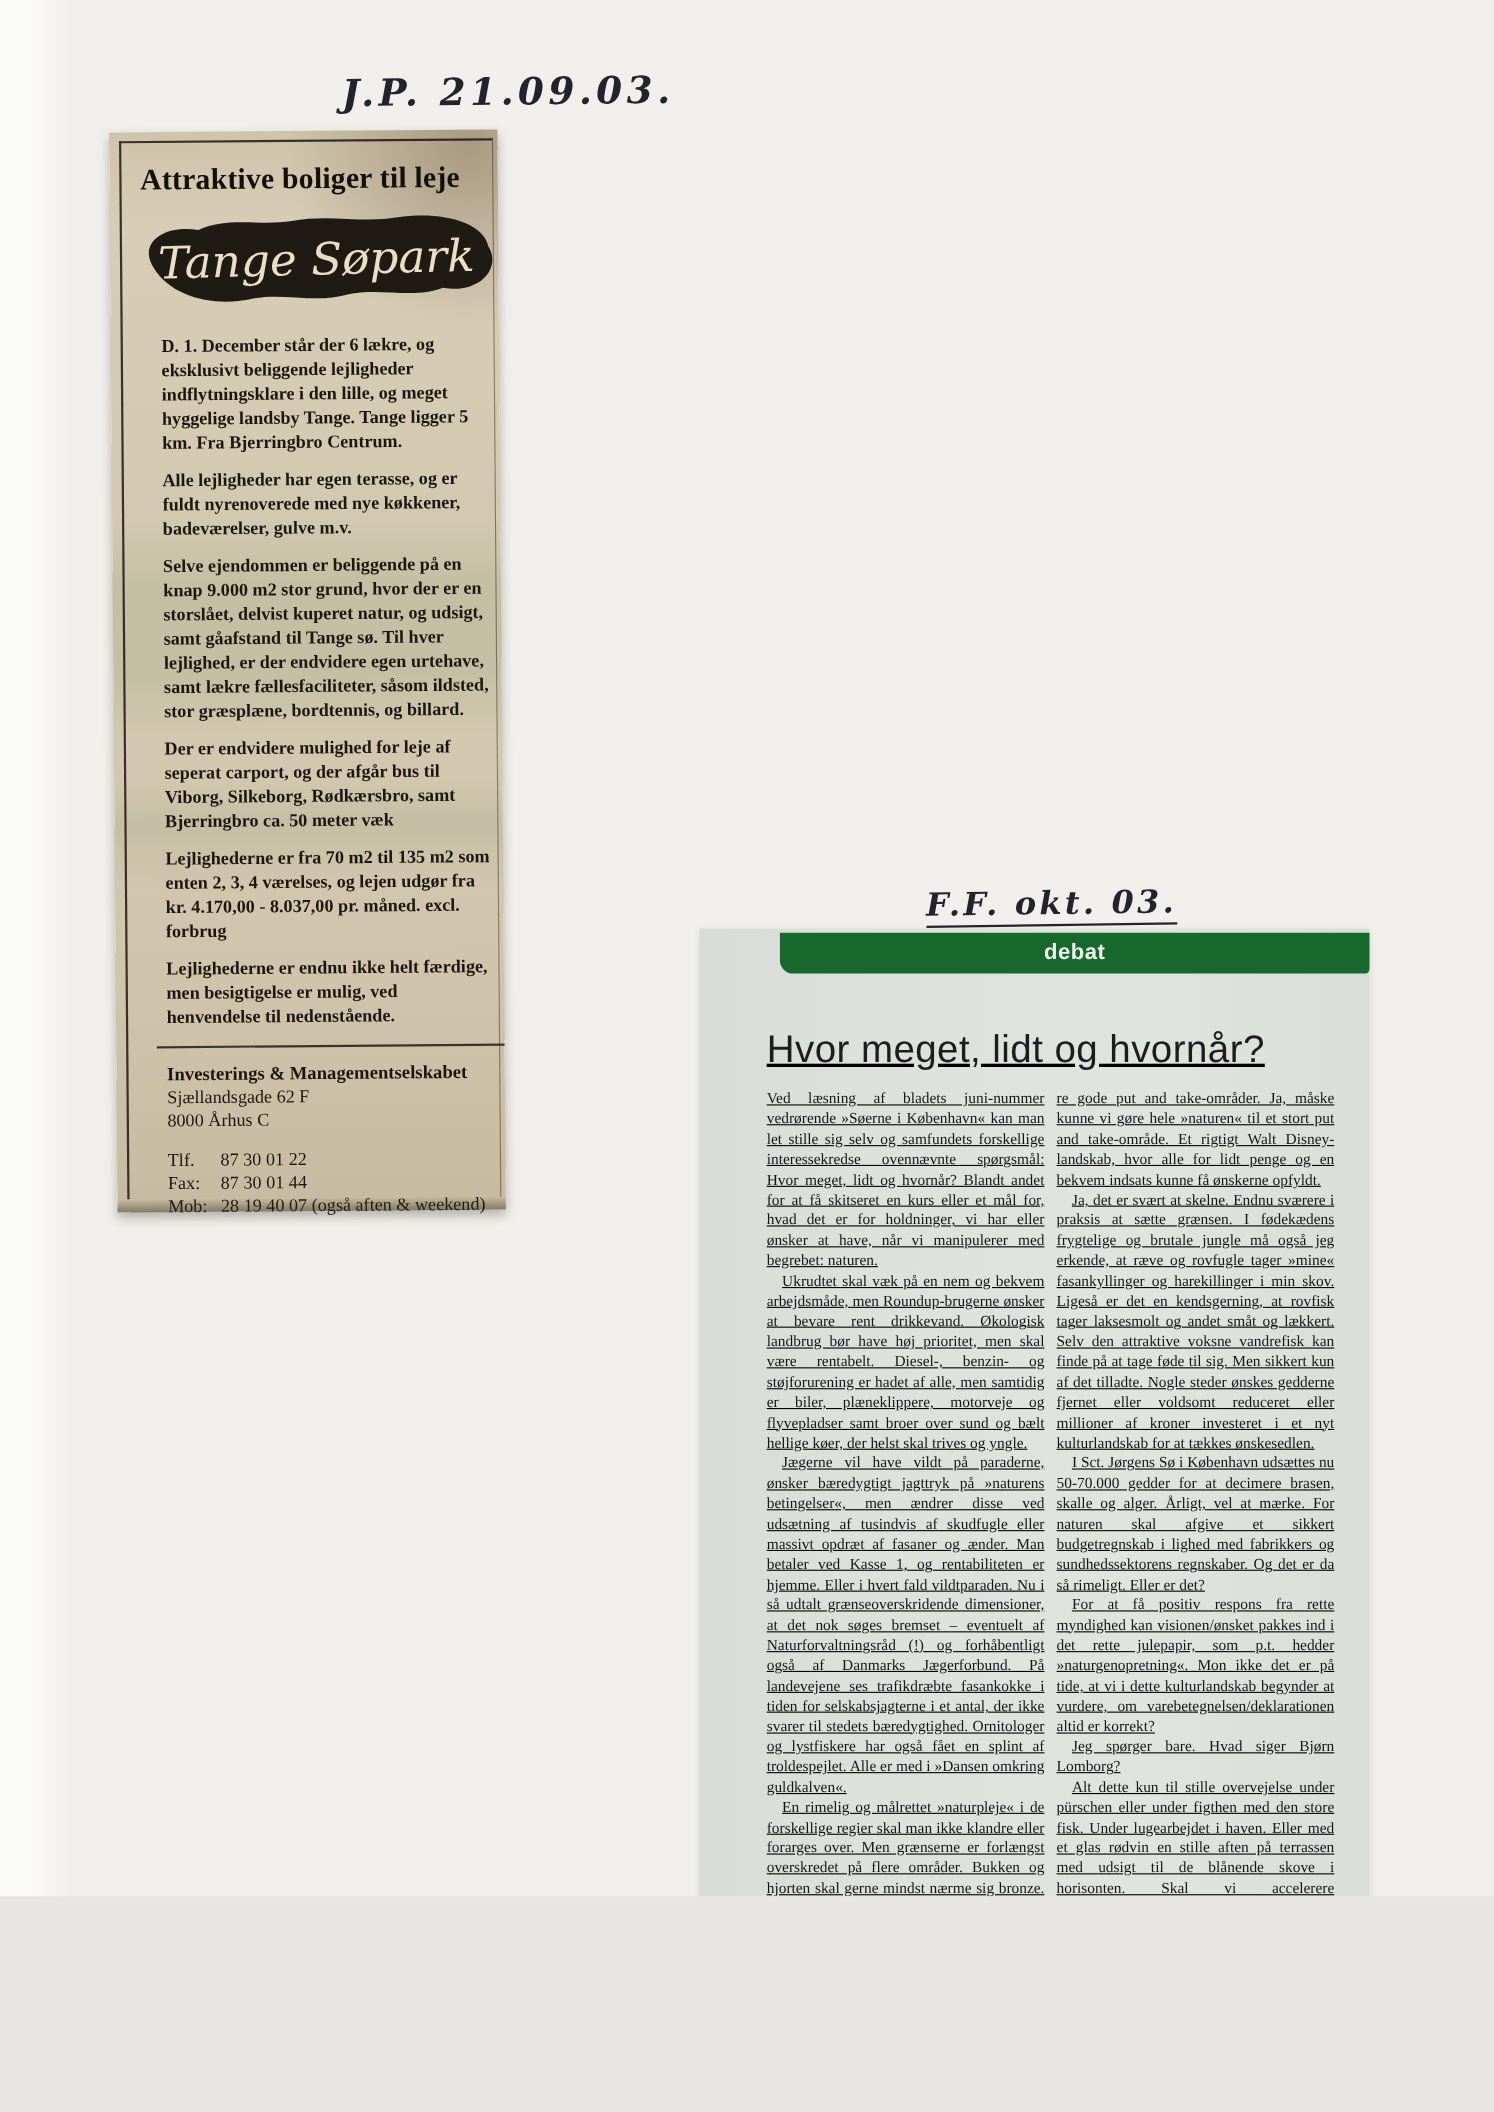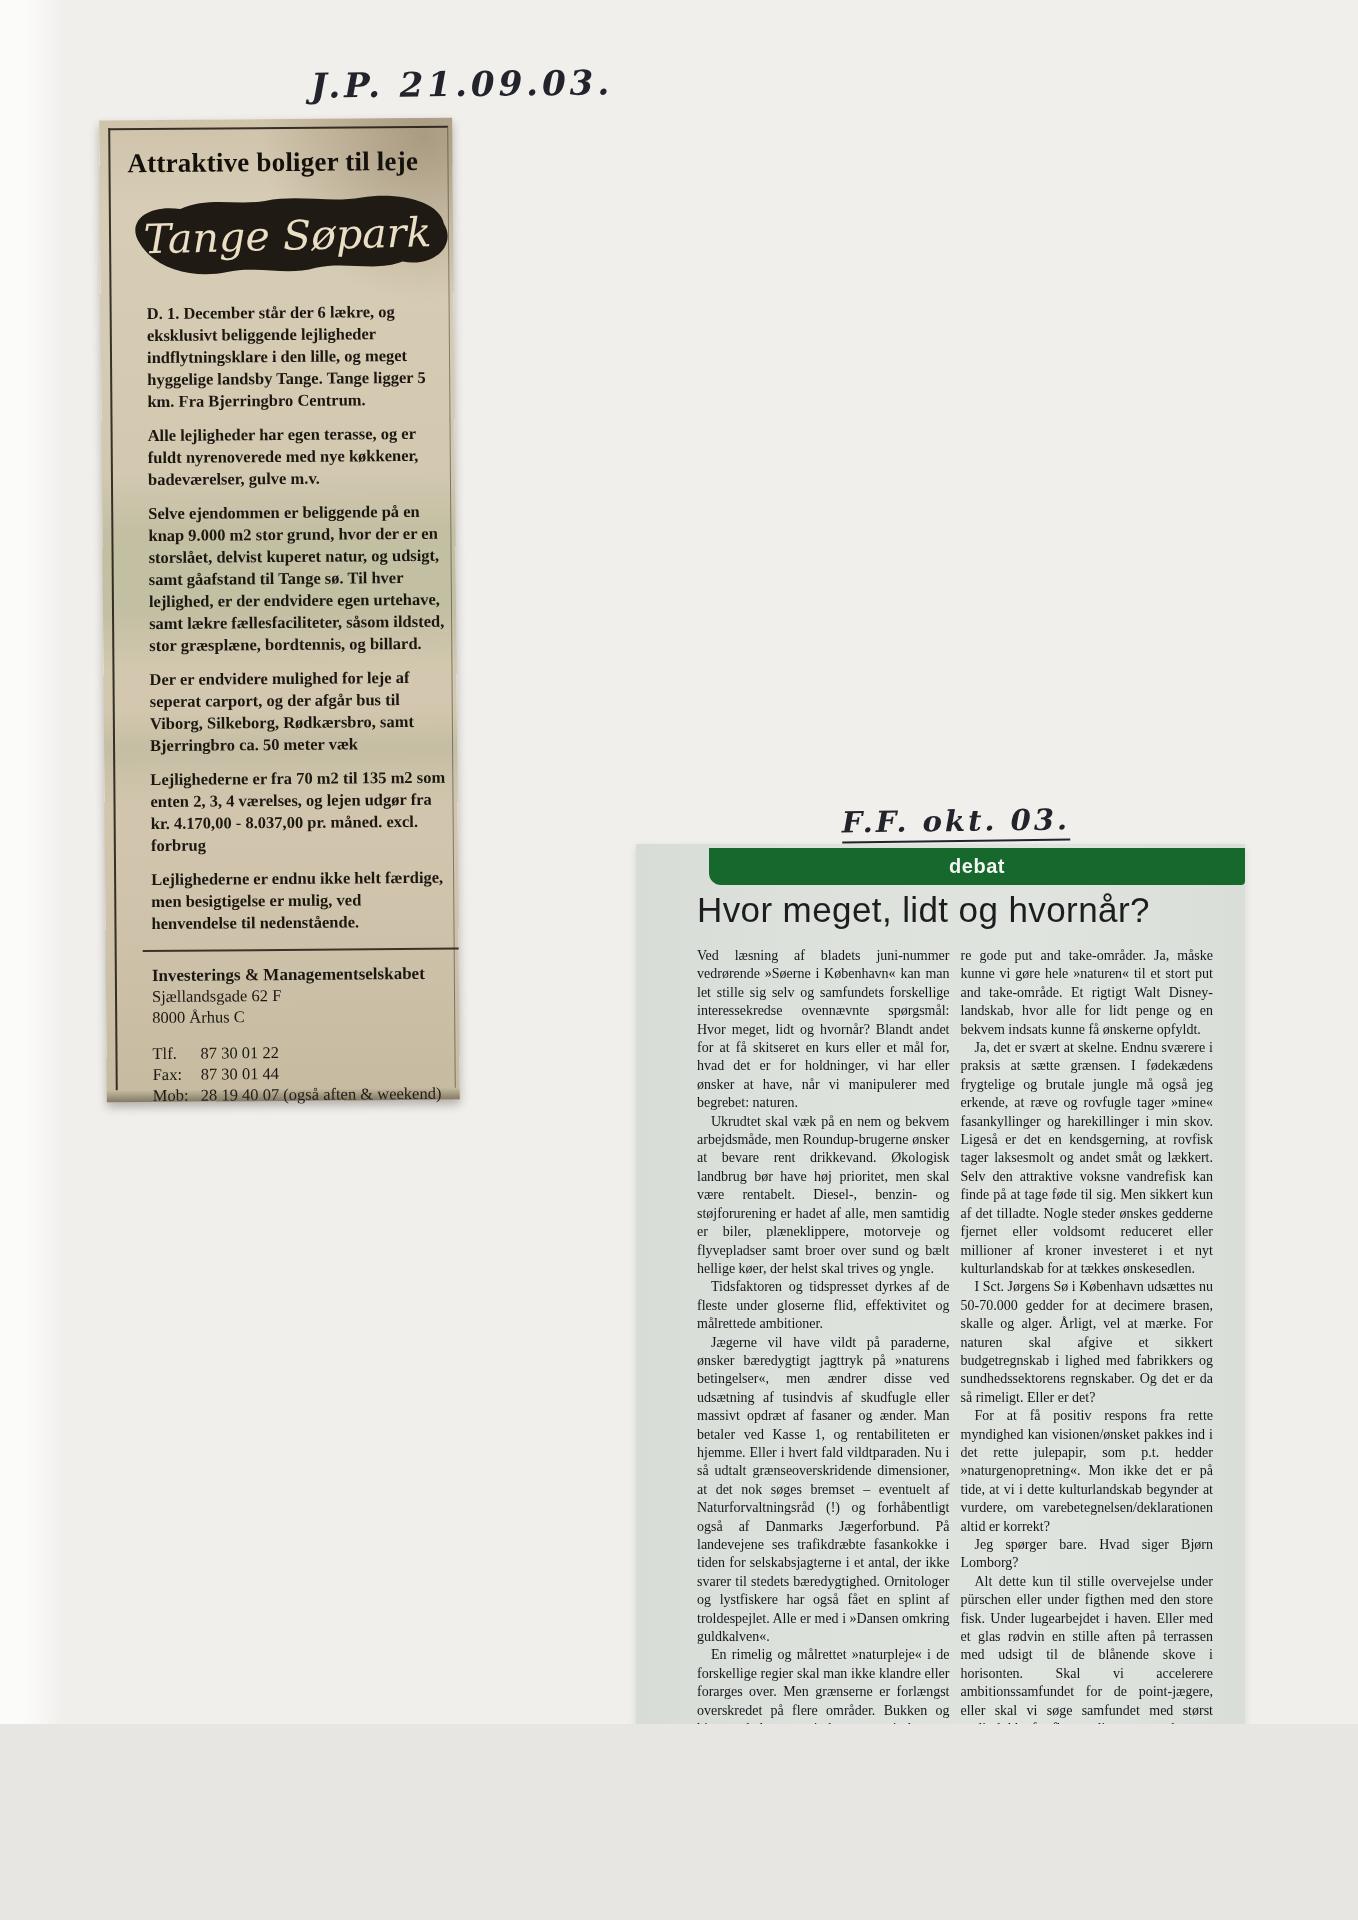--- a/index.html
+++ b/index.html
@@ -66,21 +66,21 @@
   }
   .banner{
     position:absolute;top:4px;left:73px;right:0;height:37px;
     background:#16682c;border-radius:0 0 4px 12px;
     display:flex;align-items:center;justify-content:center;
   }
   .banner span{
     color:#f4f6f2;font-family:"Liberation Sans",sans-serif;font-weight:bold;
     font-size:20px;letter-spacing:0.5px;
   }
-  .debate-inner{position:relative;padding:46px 32px 0 61px;}
+  .debate-inner{position:relative;padding:90px 32px 0 61px;text-decoration:underline;}
   .art-headline{
     margin:0 0 17px 0;font-family:"Liberation Sans",sans-serif;font-weight:400;
     font-size:35px;letter-spacing:0.4px;color:#1d1d1f;white-space:nowrap;
   }
   .cols{display:flex;gap:11px;}
   .col{
     width:253px;font-family:"Liberation Serif",serif;font-size:14px;
     line-height:18.4px;text-align:justify;color:#15151a;
   }
   .col p{margin:0;}
@@ -141,21 +141,20 @@
       <span>debat</span>
     </div>
 
     <div class="debate-inner">
       <h2 class="art-headline">Hvor meget, lidt og hvornår?</h2>
 
       <div class="cols">
         <div class="col">
           <p>Ved læsning af bladets juni-nummer vedrørende »Søerne i København« kan man let stille sig selv og samfundets forskellige interessekredse ovennævnte spørgsmål: Hvor meget, lidt og hvornår? Blandt andet for at få skitseret en kurs eller et mål for, hvad det er for holdninger, vi har eller ønsker at have, når vi manipulerer med begrebet: naturen.</p>
           <p>Ukrudtet skal væk på en nem og bekvem arbejdsmåde, men Roundup-brugerne ønsker at bevare rent drikkevand. Økologisk landbrug bør have høj prioritet, men skal være rentabelt. Diesel-, benzin- og støjforurening er hadet af alle, men samtidig er biler, plæneklippere, motorveje og flyvepladser samt broer over sund og bælt hellige køer, der helst skal trives og yngle.</p>
-          <p>Tidsfaktoren og tidspresset dyrkes af de fleste under gloserne flid, effektivitet og målrettede ambitioner.</p>
           <p>Jægerne vil have vildt på paraderne, ønsker bæredygtigt jagttryk på »naturens betingelser«, men ændrer disse ved udsætning af tusindvis af skudfugle eller massivt opdræt af fasaner og ænder. Man betaler ved Kasse 1, og rentabiliteten er hjemme. Eller i hvert fald vildtparaden. Nu i så udtalt grænseoverskridende dimensioner, at det nok søges bremset – eventuelt af Naturforvaltningsråd (!) og forhåbentligt også af Danmarks Jægerforbund. På landevejene ses trafikdræbte fasankokke i tiden for selskabsjagterne i et antal, der ikke svarer til stedets bæredygtighed. Ornitologer og lystfiskere har også fået en splint af troldespejlet. Alle er med i »Dansen omkring guldkalven«.</p>
           <p>En rimelig og målrettet »naturpleje« i de forskellige regier skal man ikke klandre eller forarges over. Men grænserne er forlængst overskredet på flere områder. Bukken og hjorten skal gerne mindst nærme sig bronze. Ellers må vi til udlandet og have pungen op. Gedden eller ørreden skal være både stor og findes i mangfoldigt antal. Ellers må vi have fle-</p>
         </div>
         <div class="col">
           <p>re gode put and take-områder. Ja, måske kunne vi gøre hele »naturen« til et stort put and take-område. Et rigtigt Walt Disney-landskab, hvor alle for lidt penge og en bekvem indsats kunne få ønskerne opfyldt.</p>
           <p>Ja, det er svært at skelne. Endnu sværere i praksis at sætte grænsen. I fødekædens frygtelige og brutale jungle må også jeg erkende, at ræve og rovfugle tager »mine« fasankyllinger og harekillinger i min skov. Ligeså er det en kendsgerning, at rovfisk tager laksesmolt og andet småt og lækkert. Selv den attraktive voksne vandrefisk kan finde på at tage føde til sig. Men sikkert kun af det tilladte. Nogle steder ønskes gedderne fjernet eller voldsomt reduceret eller millioner af kroner investeret i et nyt kulturlandskab for at tækkes ønskesedlen.</p>
           <p>I Sct. Jørgens Sø i København udsættes nu 50-70.000 gedder for at decimere brasen, skalle og alger. Årligt, vel at mærke. For naturen skal afgive et sikkert budgetregnskab i lighed med fabrikkers og sundhedssektorens regnskaber. Og det er da så rimeligt. Eller er det?</p>
           <p>For at få positiv respons fra rette myndighed kan visionen/ønsket pakkes ind i det rette julepapir, som p.t. hedder »naturgenopretning«. Mon ikke det er på tide, at vi i dette kulturlandskab begynder at vurdere, om varebetegnelsen/deklarationen altid er korrekt?</p>
           <p>Jeg spørger bare. Hvad siger Bjørn Lomborg?</p>
           <p>Alt dette kun til stille overvejelse under pürschen eller under figthen med den store fisk. Under lugearbejdet i haven. Eller med et glas rødvin en stille aften på terrassen med udsigt til de blånende skove i horisonten. Skal vi accelerere ambitionssamfundet for de point-jægere, eller skal vi søge samfundet med størst mulig lykke for flest mulige – og tænke stort på naturens betingelser.</p>

